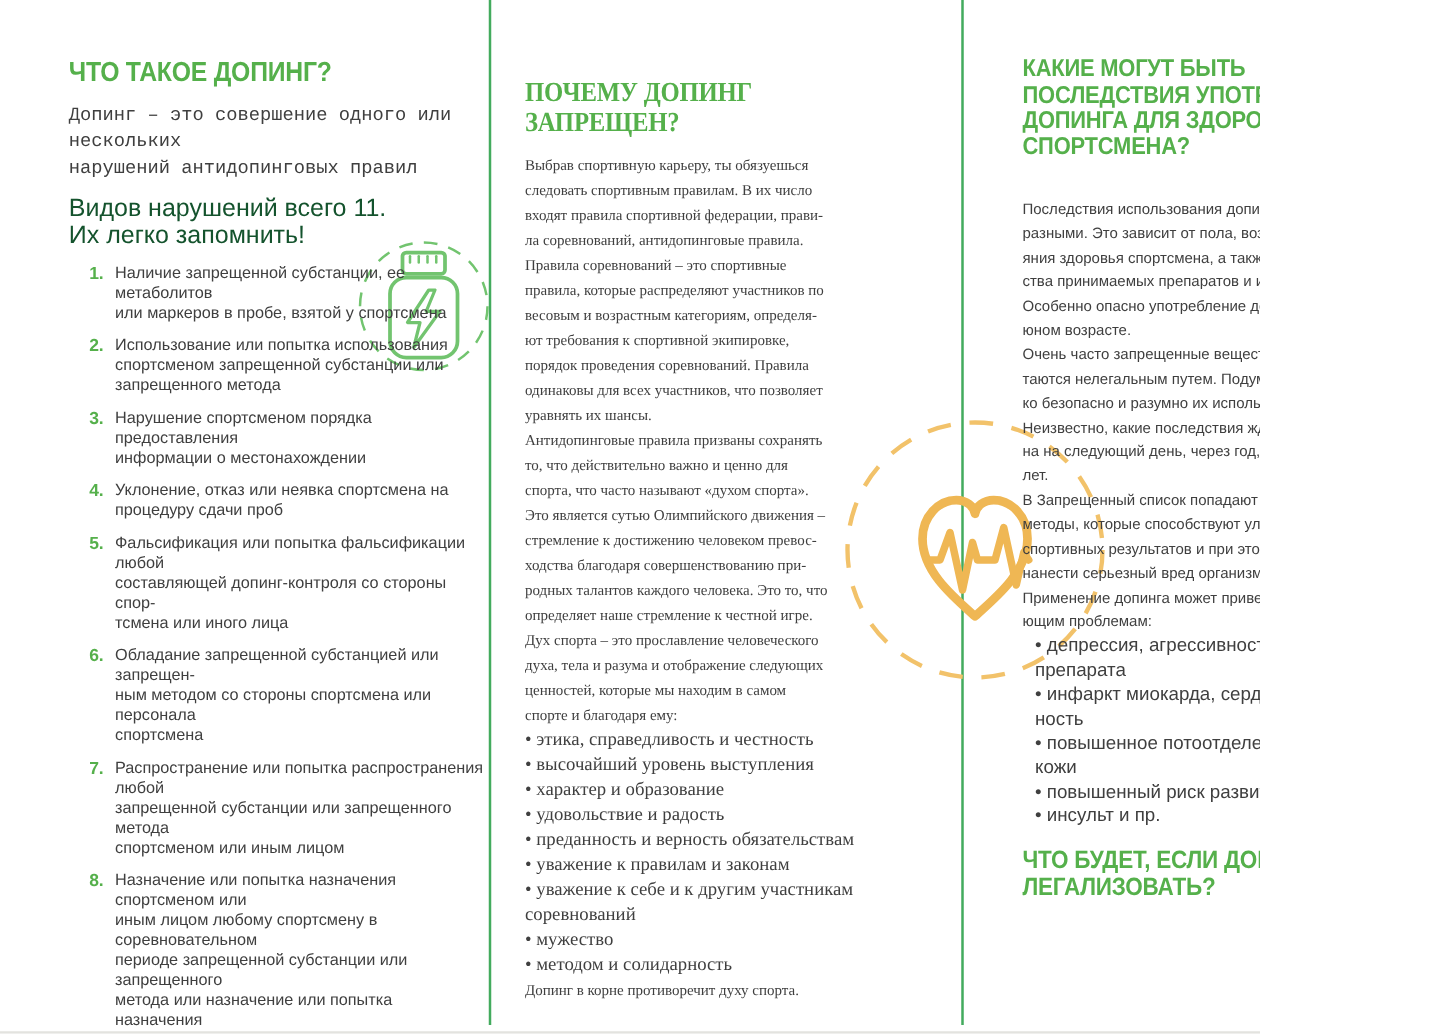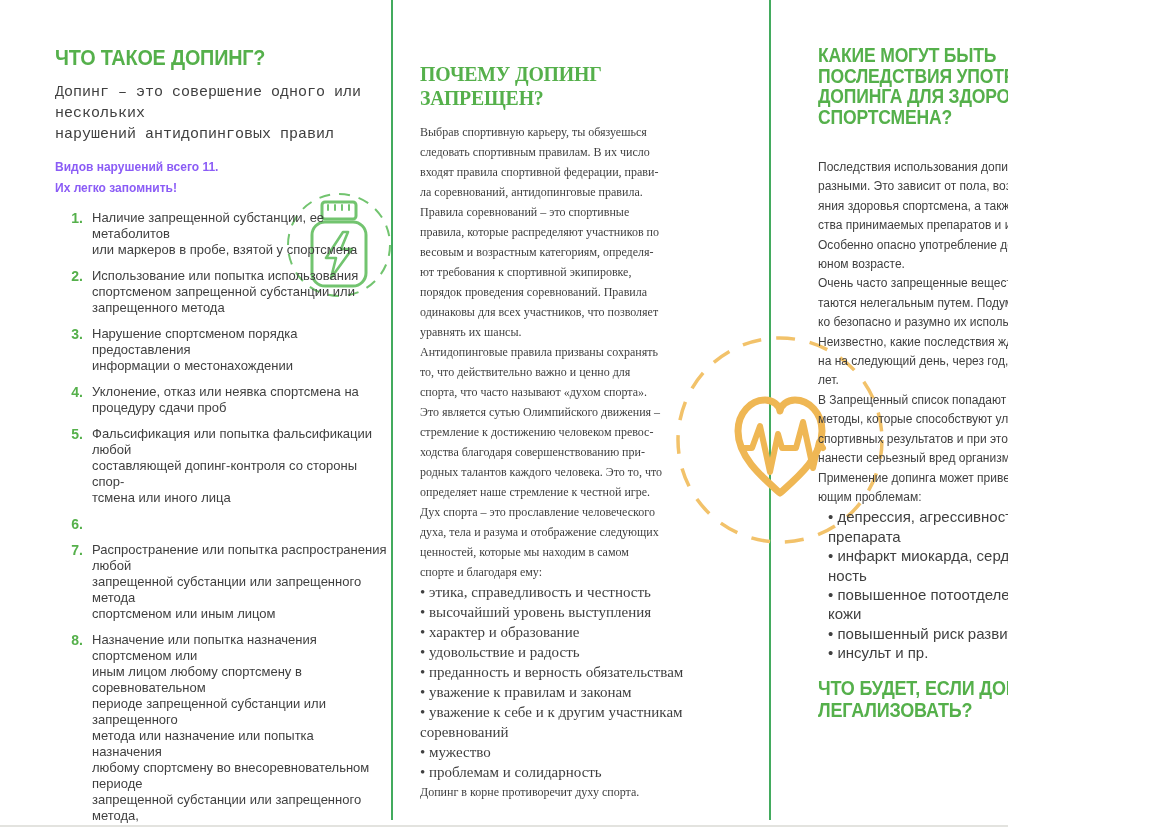--- a/index.html
+++ b/index.html
@@ -19,21 +19,21 @@
   .green-title{
     color:var(--accent-green,#55b04b);font-weight:bold;margin:0;
     white-space:pre-line;letter-spacing:-0.2px;
     transform:scaleX(0.9);transform-origin:left top;
   }
   h1.green-title{font-size:22px;line-height:24px;margin-bottom:12px;}
   .col-right h1.green-title{font-size:19.5px;line-height:20.5px;margin-bottom:31px;}
   h2.green-title{font-size:20px;line-height:22px;margin:14px 0 9px;}
 
   .intro{font-size:15px;line-height:21px;margin:0 0 12px;white-space:pre-line;font-family:Liberation Mono, monospace;}
-  .subtitle{font-size:12px;line-height:21px;font-weight:bold;color:#8b5cf6;margin:0 0 11px;white-space:pre-line;}
+  .subtitle{font-size:20px;line-height:21px;font-weight:normal;color:#14532d;margin:0 0 11px;white-space:pre-line;}
 
   .vlist{display:flex;flex-direction:column;gap:10px;}
   .list-item{display:flex;}
   .list-item .num{flex:0 0 28px;text-align:right;margin-right:9px;color:var(--accent-green,#55b04b);
     font-weight:bold;font-size:14px;line-height:16px;}
   .list-item .txt{flex:1;font-size:13px;line-height:16px;white-space:pre-line;}
 
   .body-text{font-size:12px;line-height:20px;white-space:pre-line;margin:0;}
   .col-right .body-text{line-height:19.4px;}
   .bullet{font-size:15px;line-height:20px;white-space:pre-line;}
@@ -109,20 +109,23 @@
 процедуру сдачи проб</span>
         </div>
       <div class="list-item">
           <span class="num">5.</span>
           <span class="txt">Фальсификация или попытка фальсификации любой
 составляющей допинг-контроля со стороны спор-
 тсмена или иного лица</span>
         </div>
       <div class="list-item">
           <span class="num">6.</span>
+          <span class="txt">Обладание запрещенной субстанцией или запрещен-
+ным методом со стороны спортсмена или персонала
+спортсмена</span>
         </div>
       <div class="list-item">
           <span class="num">7.</span>
           <span class="txt">Распространение или попытка распространения любой
 запрещенной субстанции или запрещенного метода
 спортсменом или иным лицом</span>
         </div>
       <div class="list-item">
           <span class="num">8.</span>
           <span class="txt">Назначение или попытка назначения спортсменом или
@@ -165,21 +168,21 @@
     <div>
       <div class="bullet">• этика, справедливость и честность</div>
       <div class="bullet">• высочайший уровень выступления</div>
       <div class="bullet">• характер и образование</div>
       <div class="bullet">• удовольствие и радость</div>
       <div class="bullet">• преданность и верность обязательствам</div>
       <div class="bullet">• уважение к правилам и законам</div>
       <div class="bullet">• уважение к себе и к другим участникам
 соревнований</div>
       <div class="bullet">• мужество</div>
-      <div class="bullet">• проблемам и солидарность</div>
+      <div class="bullet">• методом и солидарность</div>
     </div>
     <p class="body-text">Допинг в корне противоречит духу спорта.</p>
   </section>
 
   <section class="col col-right">
     <h1 class="green-title">КАКИЕ МОГУТ БЫТЬ
 ПОСЛЕДСТВИЯ УПОТРЕБЛЕНИЯ
 ДОПИНГА ДЛЯ ЗДОРОВЬЯ
 СПОРТСМЕНА?</h1>
     <p class="body-text">Последствия использования допинга бывают

